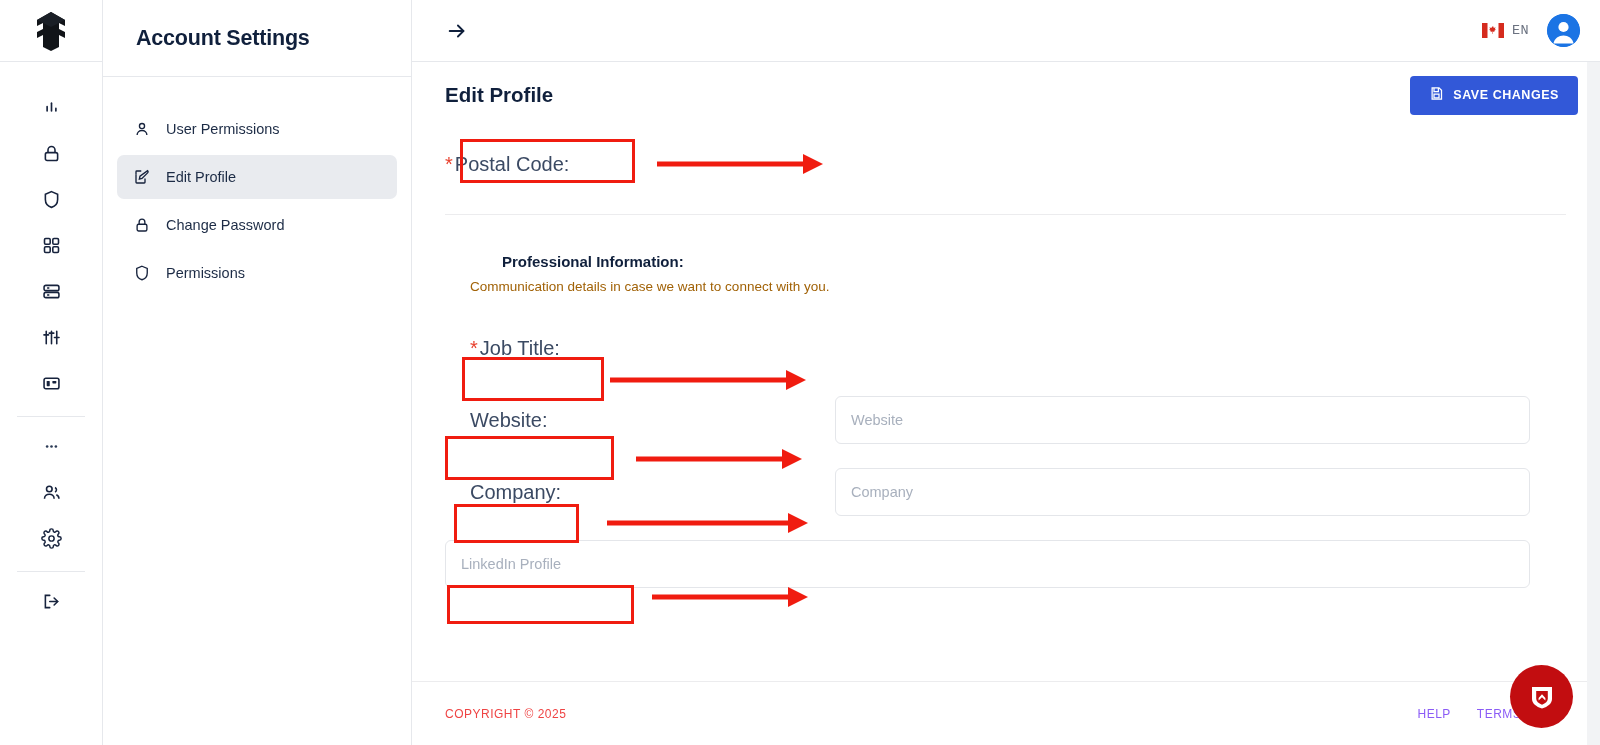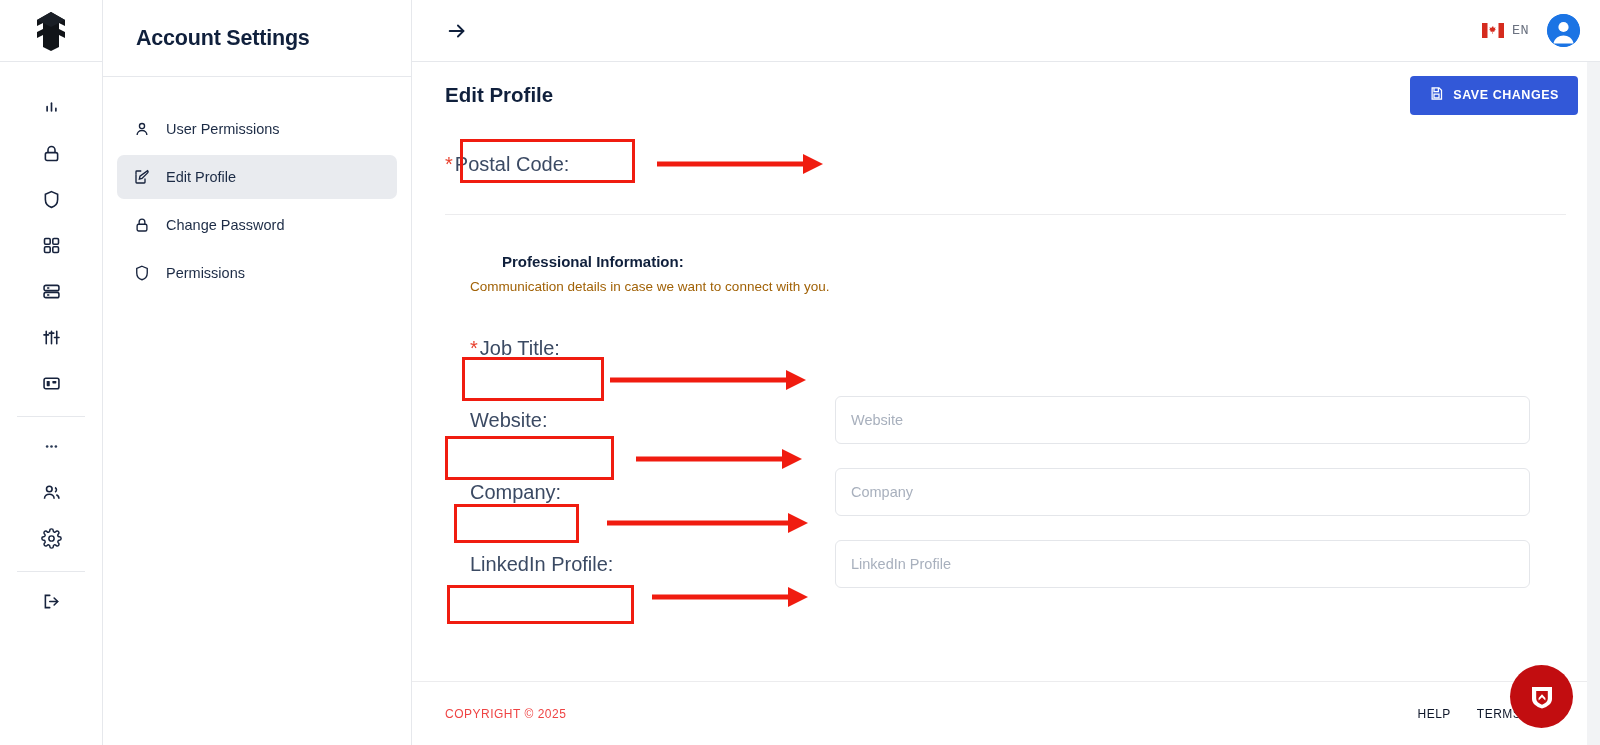--- a/index.html
+++ b/index.html
@@ -99,21 +99,21 @@
   .sect-head { padding: 38px 0 0 25px; }
   .sect-title { font-size: 15px; font-weight: bold; color: #10203c; margin-left: 32px; }
   .sect-sub { font-size: 13.5px; color: #a16207; margin-top: 9px; }
 
   .footer {
     height: 64px; background: #ffffff; display: flex; align-items: center;
     padding: 0 35px 0 33px; border-top: 1px solid #ececee; flex: 0 0 64px;
   }
   .copy { font-size: 12px; color: #ef4444; letter-spacing: .5px; }
   .flinks { margin-left: auto; display: flex; gap: 26px; }
-  .flink { font-size: 12px; color: #0f172a; letter-spacing: .5px; cursor: pointer; }
+  .flink { font-size: 12px; color: #8b5cf6; letter-spacing: .5px; cursor: pointer; }
 
   
   .gutter { position: absolute; right: 0; top: 62px; width: 13px; height: 683px; background: #f2f3f5; }
 
   
   .ann { position: absolute; border: 3px solid #f01c10; background: transparent; pointer-events: none; }
   .arrow { position: absolute; pointer-events: none; }
   .fab {
     position: absolute; width: 63px; height: 63px; border-radius: 50%;
     background: #c20d10; display: flex; align-items: center; justify-content: center;
@@ -359,23 +359,20 @@
           <div class="row">
             <div class="lbl-cell" style="padding-left:25px">
               <span>Company:</span>
             </div>
             <div class="fld-cell">
               <input class="inp" type="text" placeholder="Company" style="">
             </div>
           </div>
 
           <div class="row">
-            <div class="lbl-cell" style="padding-left:25px">
-              <span>LinkedIn Profile:</span>
-            </div>
             <div class="fld-cell">
               <input class="inp" type="text" placeholder="LinkedIn Profile" style="">
             </div>
           </div>
 
         </div>
       </div>
 
       <div class="footer">
         <div class="copy">COPYRIGHT © 2025</div>

